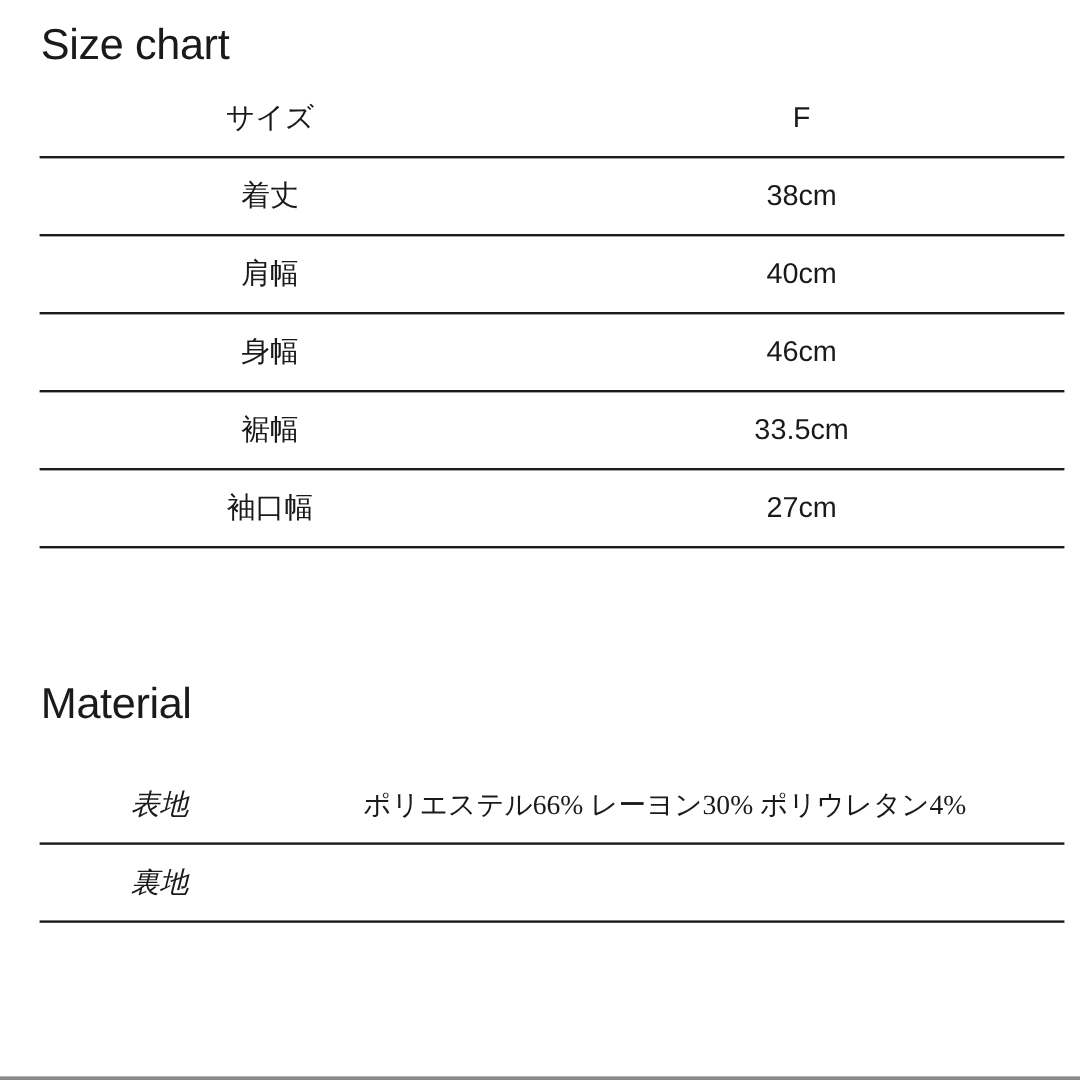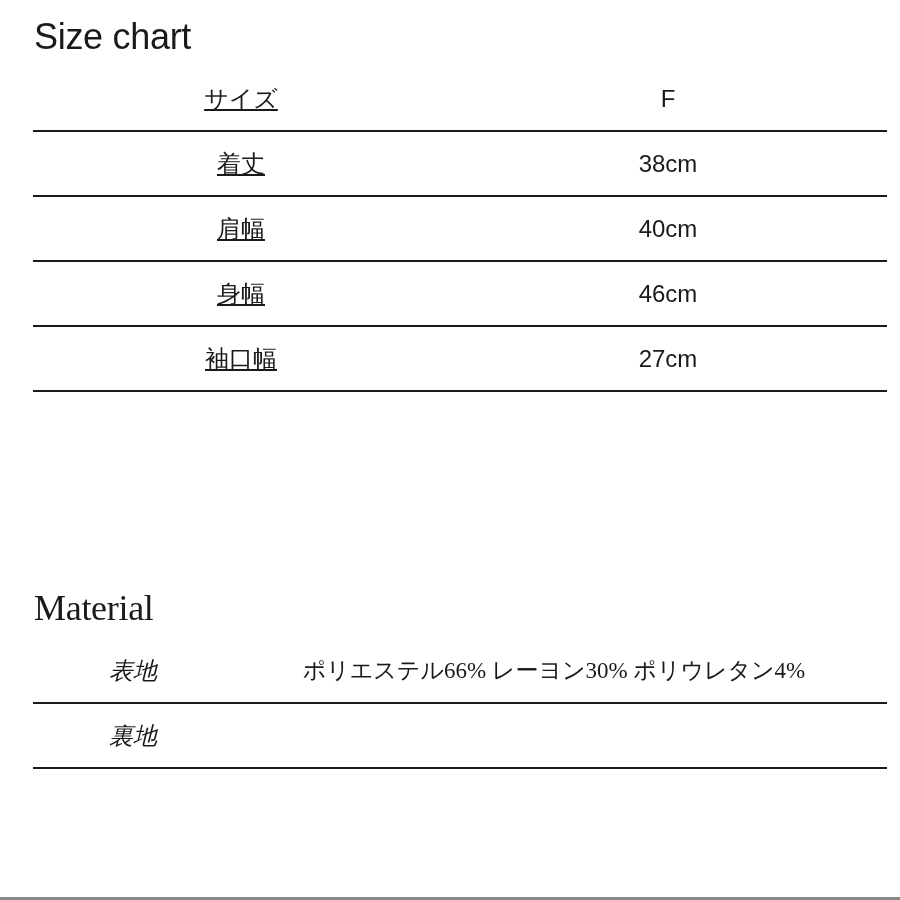--- a/index.html
+++ b/index.html
@@ -4,30 +4,30 @@
 <style>
   html, body { margin: 0; padding: 0; }
   body {
     width: 900px; height: 900px; background: #ffffff; position: relative; overflow: hidden;
     font-family: "Liberation Sans", "DejaVu Sans", sans-serif; color: #1a1a1a;
   }
   .title {
     position: absolute; left: 34px; font-size: 36px; font-weight: 400; letter-spacing: -0.3px;
   }
   .title.size { top: 16px; }
-  .title.material { top: 587px; font-family: Liberation Serif, serif; }
+  .title.material { top: 565px; }
   .table { position: absolute; left: 33px; width: 854px; }
   .row { position: relative; height: 65px; }
   .row .line { position: absolute; left: 0; right: 0; bottom: 0; height: 2px; background: #1a1a1a; }
   .cell {
     position: absolute; top: 0; height: 63px; line-height: 63px; font-size: 24px; text-align: center;
     white-space: nowrap;
   }
   .size-table { top: 67px; }
-  .size-table .c1 { left: 108px; width: 200px; text-decoration: underline; }
+  .size-table .c1 { left: 92px; width: 200px; }
   .size-table .c2 { left: 535px; width: 200px; }
   .material-table { top: 639px; }
   .material-table .c1 { left: 0px; width: 200px; font-style: italic; }
   .material-table .c2 { left: 216px; width: 610px; font-size: 23px; font-family: Liberation Serif, serif; }
   .bottom-bar { position: absolute; left: 0; right: 0; bottom: 0; height: 3px; background: #8a8a8a; }
 </style>
 </head>
 <body>
 
 <div class="title size">Size chart</div>
@@ -47,20 +47,25 @@
     <div class="cell c1">肩幅</div>
     <div class="cell c2">40cm</div>
     <div class="line"></div>
   </div>
   <div class="row">
     <div class="cell c1">身幅</div>
     <div class="cell c2">46cm</div>
     <div class="line"></div>
   </div>
   <div class="row">
+    <div class="cell c1">裾幅</div>
+    <div class="cell c2">33.5cm</div>
+    <div class="line"></div>
+  </div>
+  <div class="row">
     <div class="cell c1">袖口幅</div>
     <div class="cell c2">27cm</div>
     <div class="line"></div>
   </div>
 </div>
 
 <div class="title material">Material</div>
 
 <div class="table material-table">
   <div class="row">

